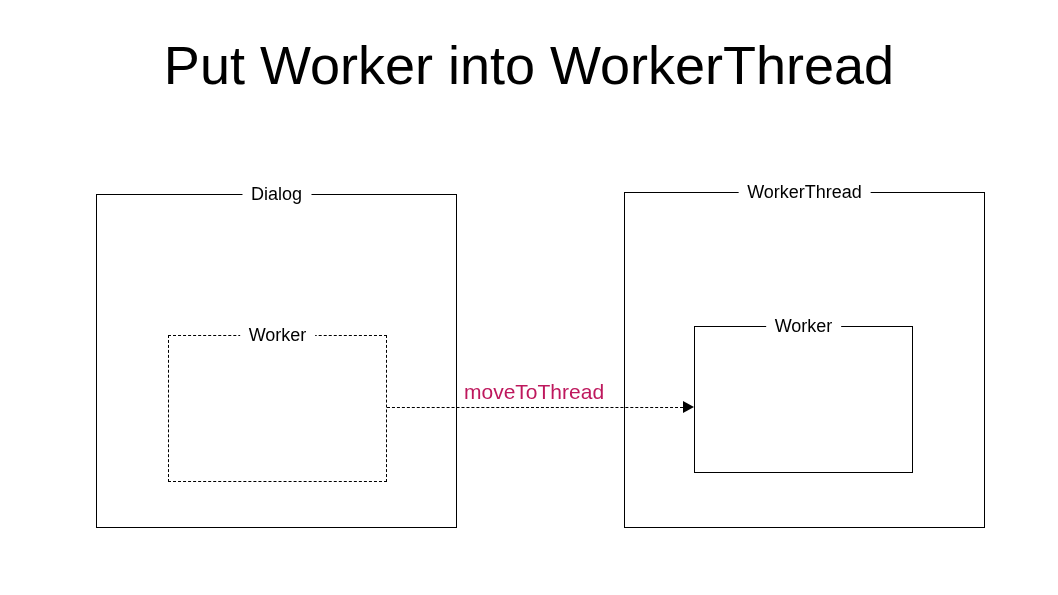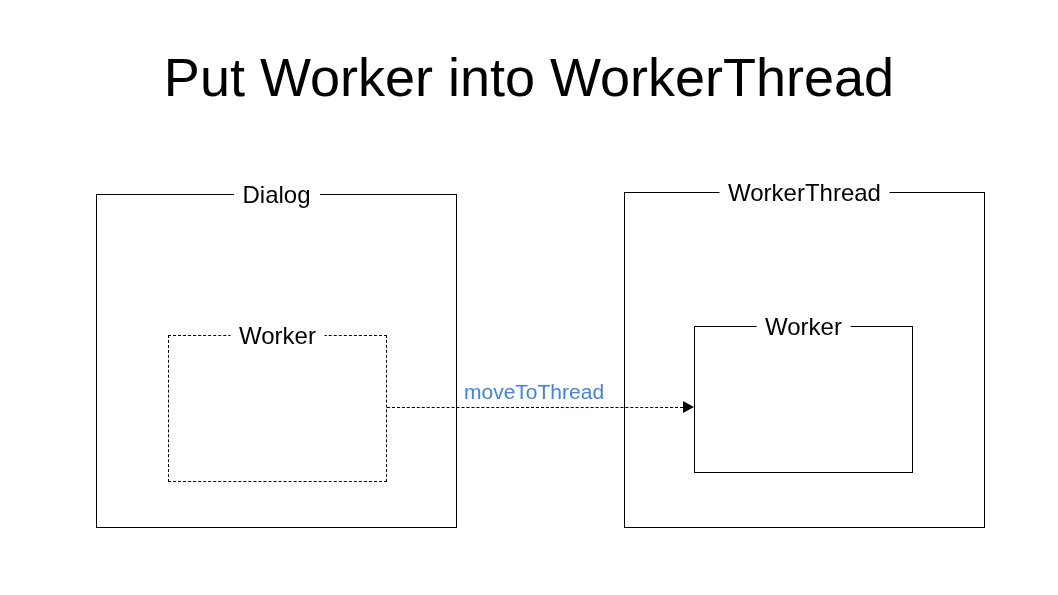--- a/index.html
+++ b/index.html
@@ -20,21 +20,21 @@
     position: absolute;
     left: 0;
     top: 0;
     width: 1058px;
     height: 595px;
   }
 
   .slide-title {
     position: absolute;
     left: 0;
-    top: 44px;
+    top: 32px;
     width: 1058px;
     text-align: center;
     font-size: 54px;
     line-height: 66px;
     font-weight: normal;
     color: #000000;
     white-space: nowrap;
   }
 
   
@@ -51,21 +51,21 @@
   }
 
   
   .box-label {
     position: absolute;
     top: -13px;
     left: 50%;
     transform: translateX(-50%);
     background: #ffffff;
     padding: 0 9px;
-    font-size: 24px;
+    font-size: 18px;
     line-height: 25px;
     white-space: nowrap;
     color: #000000;
   }
 
   
   .arrow-line {
     position: absolute;
     height: 0;
     border-top: 1.6px dashed #000000;
@@ -76,21 +76,21 @@
     height: 0;
     border-top: 6px solid transparent;
     border-bottom: 6px solid transparent;
     border-left: 11px solid #000000;
   }
   .arrow-label {
     position: absolute;
     font-size: 21px;
     line-height: 25px;
     white-space: nowrap;
-    color: #3b82f6;
+    color: #be185d;
     background: #ffffff;
     padding: 0 2px;
   }
 </style>
 </head>
 <body>
 
 <div id="canvas">
 
   <div class="slide-title">Put Worker into WorkerThread</div>

